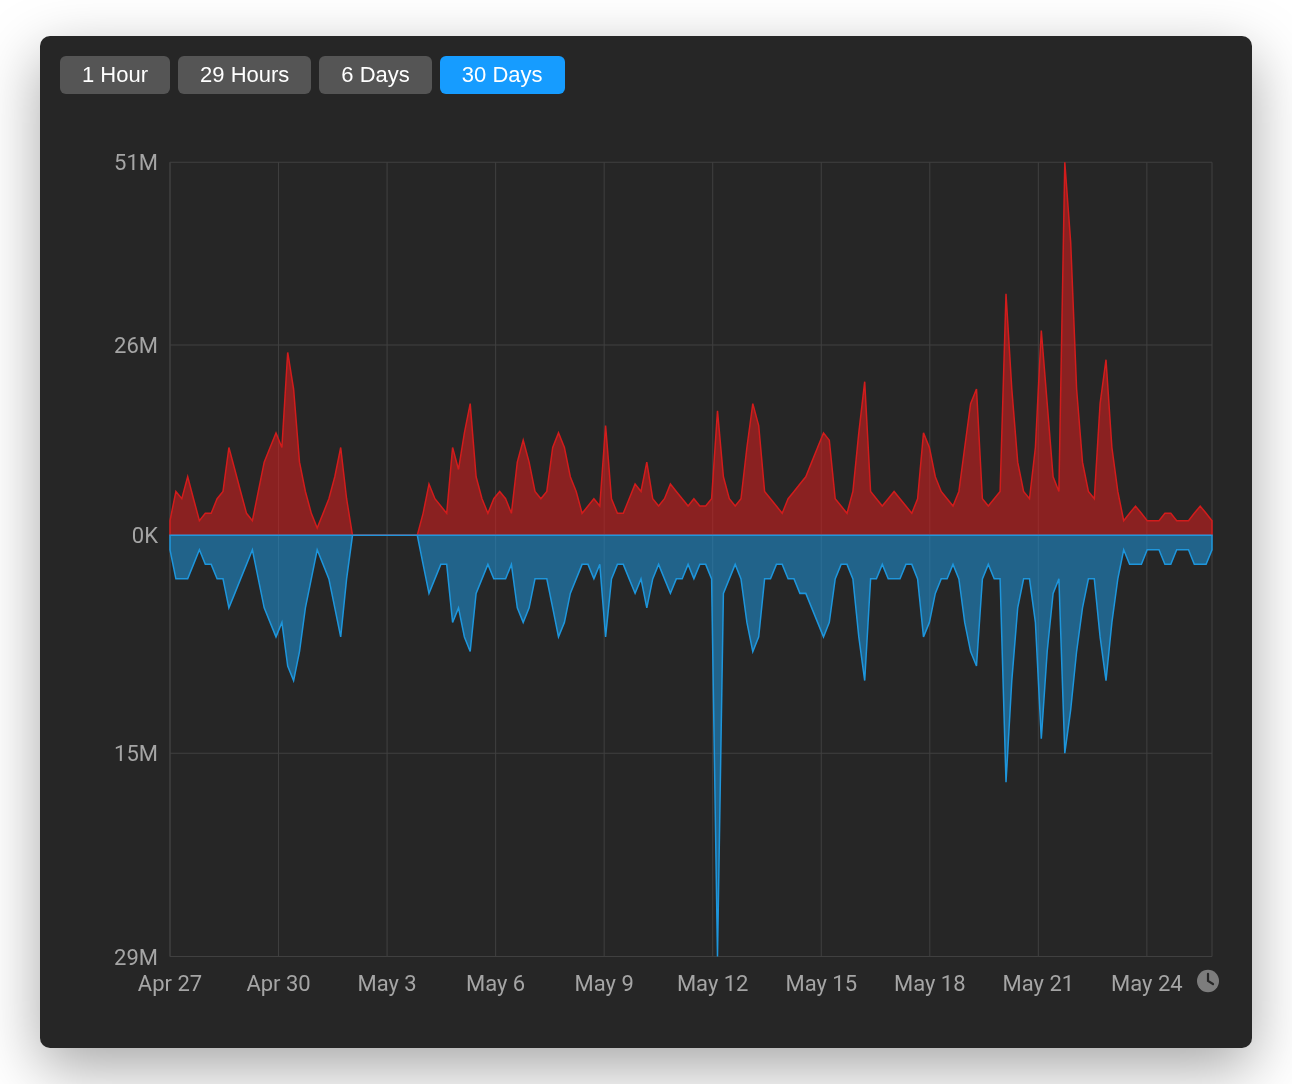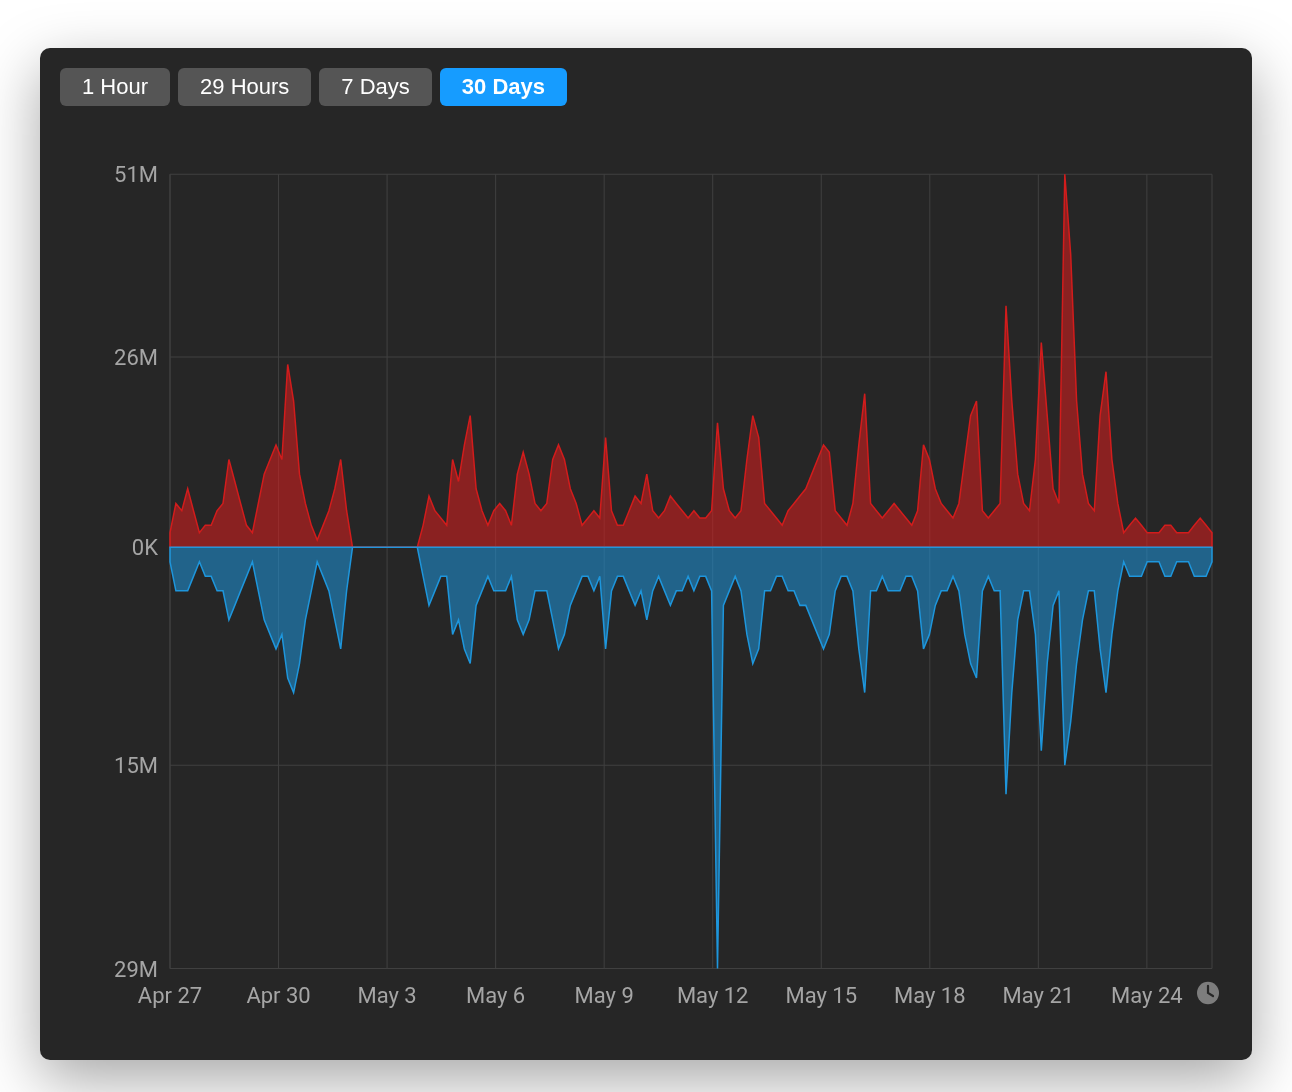--- a/index.html
+++ b/index.html
@@ -1,38 +1,38 @@
 <!DOCTYPE html>
 <html><head>
 <meta charset="utf-8">
 <style>
   html,body{margin:0;padding:0;background:#fff;font-family:-apple-system,BlinkMacSystemFont,"Segoe UI",Roboto,sans-serif;}
-  .frame{width:1212px;height:1012px;margin:48px auto;background:#262626;border-radius:10px;box-shadow:0 20px 60px rgba(0,0,0,.35);padding:20px;box-sizing:border-box;position:relative;}
+  .frame{width:1212px;height:1012px;margin:36px auto;background:#262626;border-radius:10px;box-shadow:0 20px 60px rgba(0,0,0,.35);padding:20px;box-sizing:border-box;position:relative;}
   .tabs{display:flex;gap:8px;margin-bottom:10px;}
   .tab{background:#555;color:#fff;border:none;border-radius:6px;padding:6px 22px;font-size:22px;font-weight:500;cursor:pointer;}
-  .tab.active{background:#169cff;color:#fff;font-weight:700;}
+  .tab.active{background:#169cff;color:#fff;font-weight:400;}
   .chart-area{position:absolute;left:20px;right:20px;top:70px;bottom:20px;}
   svg{width:100%;height:100%;display:block;}
   .tick-label{fill:#a5a5a5;font-size:22px;font-family:inherit;}
   .xtick-label{fill:#a5a5a5;font-size:22px;font-family:inherit;}
   .grid{stroke:#404040;stroke-width:1;}
   .axis-zero{stroke:#7a7a7a;stroke-width:1;}
   .series-up{fill:rgba(220,30,30,0.55);stroke:#d21c1c;stroke-width:1.5;}
   .series-down{fill:rgba(30,150,220,0.55);stroke:#1e96dc;stroke-width:1.5;}
   .clock-icon{fill:#7d7d7d;}
 </style>
 </head>
 <body>
 
 <div class="frame">
 
   <div class="tabs">
     <button class="tab">1 Hour</button>
     <button class="tab">29 Hours</button>
-    <button class="tab">7 Days</button>
+    <button class="tab">6 Days</button>
     <button class="tab active">30 Days</button>
   </div>
 
   <div class="chart-area">
     <svg id="chart-svg" viewBox="0 0 1172 902" preserveAspectRatio="none">
         <line x1="110" x2="1152" y1="420" y2="420" class="axis-zero"></line>
         <line x1="110" x2="1152" y1="233.92156862745097" y2="233.92156862745097" class="grid"></line>
         <line x1="110" x2="1152" y1="55" y2="55" class="grid"></line>
         <line x1="110" x2="1152" y1="633.1034482758621" y2="633.1034482758621" class="grid"></line>
         <line x1="110" x2="1152" y1="832" y2="832" class="grid"></line>

